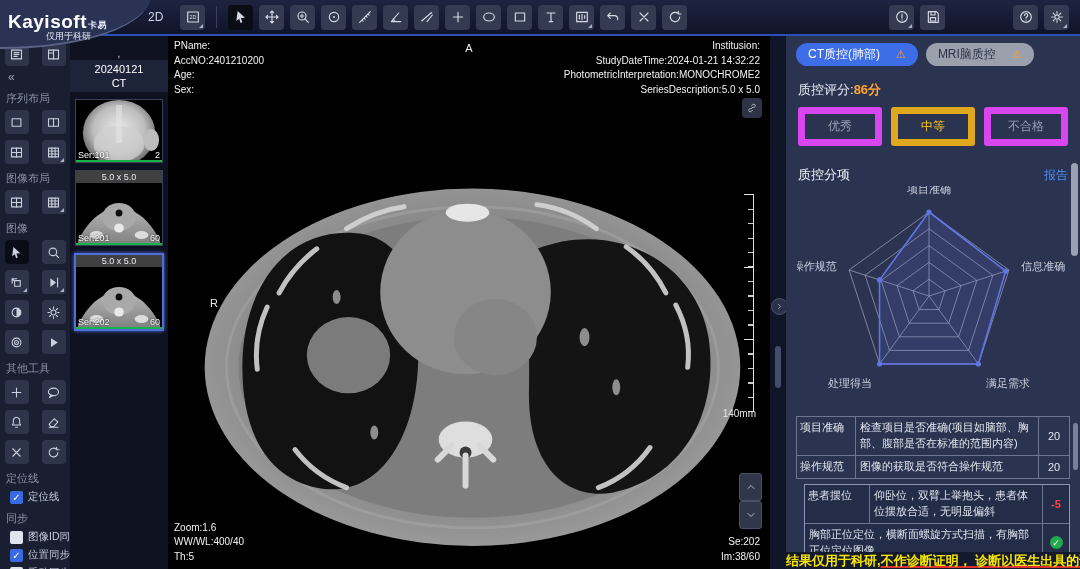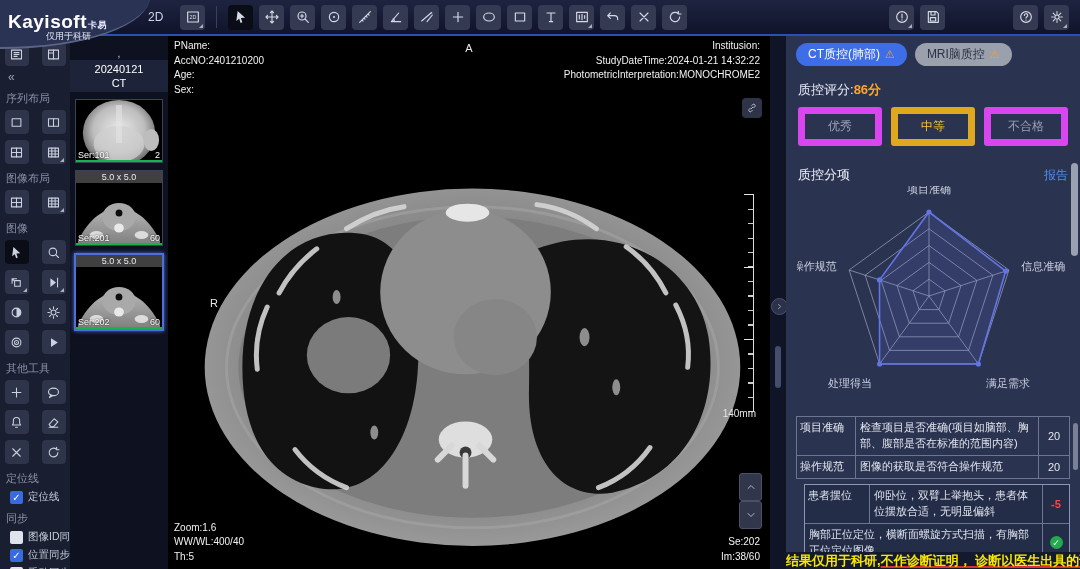--- a/index.html
+++ b/index.html
@@ -105,21 +105,21 @@
        background:#2b3148;border:1px solid #4a5370;color:#cdd3e2;display:flex;
        align-items:center;justify-content:center;cursor:pointer;}
   .strip-btn .ic{width:9px;height:9px;}
   .strip-thumb{position:absolute;left:5px;top:310px;width:6px;height:42px;border-radius:3px;
        background:#444d6b;cursor:pointer;}
   
   .qc{position:relative;width:294px;flex:0 0 294px;background:#2a3350;overflow:hidden;
       padding:0 10px;box-sizing:border-box;display:flex;flex-direction:column;}
   .qc-tabs{display:flex;gap:8px;margin:7px 0 6px 0;}
   .pill{height:23px;border-radius:12px;padding:0 12px;font-size:12px;display:flex;
-        align-items:center;gap:5px;cursor:pointer;white-space:nowrap;}
+        align-items:center;gap:16px;cursor:pointer;white-space:nowrap;}
   .pill.active{background:#3e6de8;color:#fff;}
   .pill.inactive{background:#9aa0ac;color:#2b3246;}
   .warn{color:#ff9e2c;font-size:11px;}
   .qc-line{height:1px;background:#1a2138;margin:0 -10px;}
   .score-row{font-size:13px;margin:9px 0 8px 2px;color:#e9ecf5;}
   .score-val{color:#ffa52e;font-weight:bold;}
   .grades{display:flex;gap:9px;margin:0 2px 12px 2px;}
   .grade{flex:1;height:25px;border:7px solid #d946ef;border-radius:3px;color:#9aa2b4;
          font-size:12px;display:flex;align-items:center;justify-content:center;
          background:transparent;cursor:pointer;}
@@ -665,20 +665,21 @@
       <div class="ovl tl" id="ovl-tl">
           <div>PName:</div>
           <div>AccNO:2401210200</div>
           <div>Age:</div>
           <div>Sex:</div>
         </div>
       <div class="ovl tr" id="ovl-tr">
           <div>Institusion:</div>
           <div>StudyDateTime:2024-01-21 14:32:22</div>
           <div>PhotometricInterpretation:MONOCHROME2</div>
+          <div>SeriesDescription:5.0 x 5.0</div>
         </div>
       <div class="ovl bl" id="ovl-bl">
           <div>Zoom:1.6</div>
           <div>WW/WL:400/40</div>
           <div>Th:5</div>
         </div>
       <div class="ovl br" id="ovl-br">
           <div>Se:202</div>
           <div>Im:38/60</div>
         </div>

